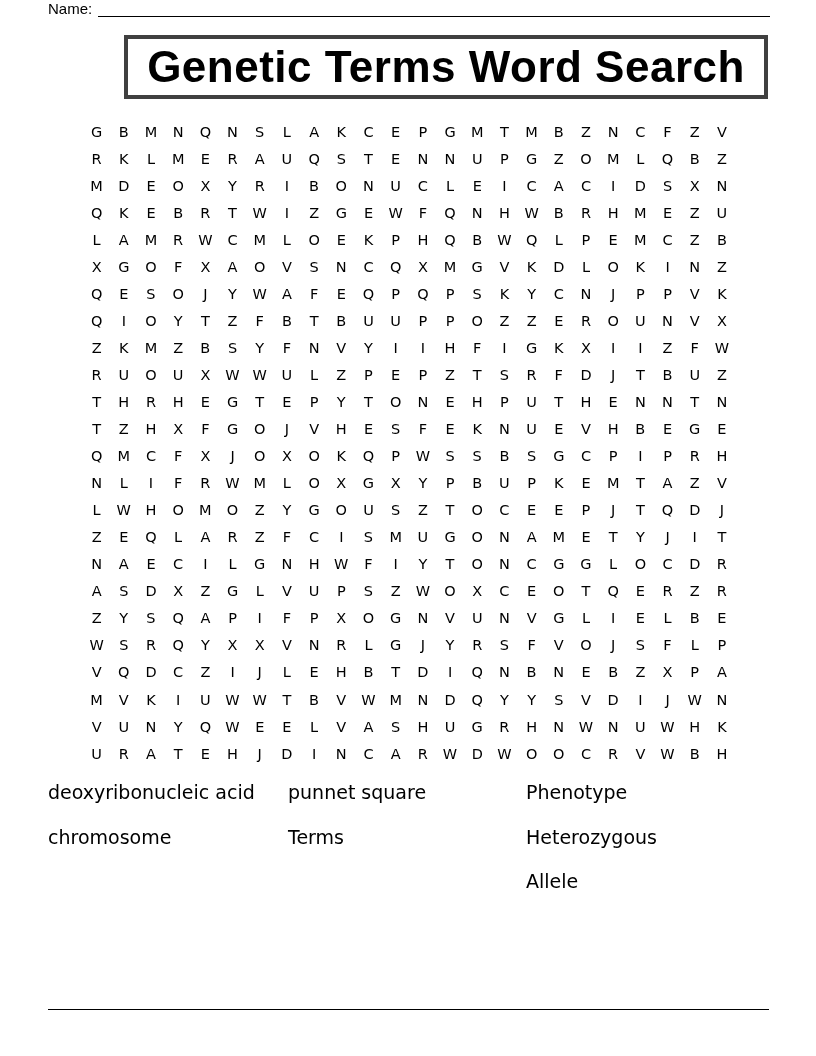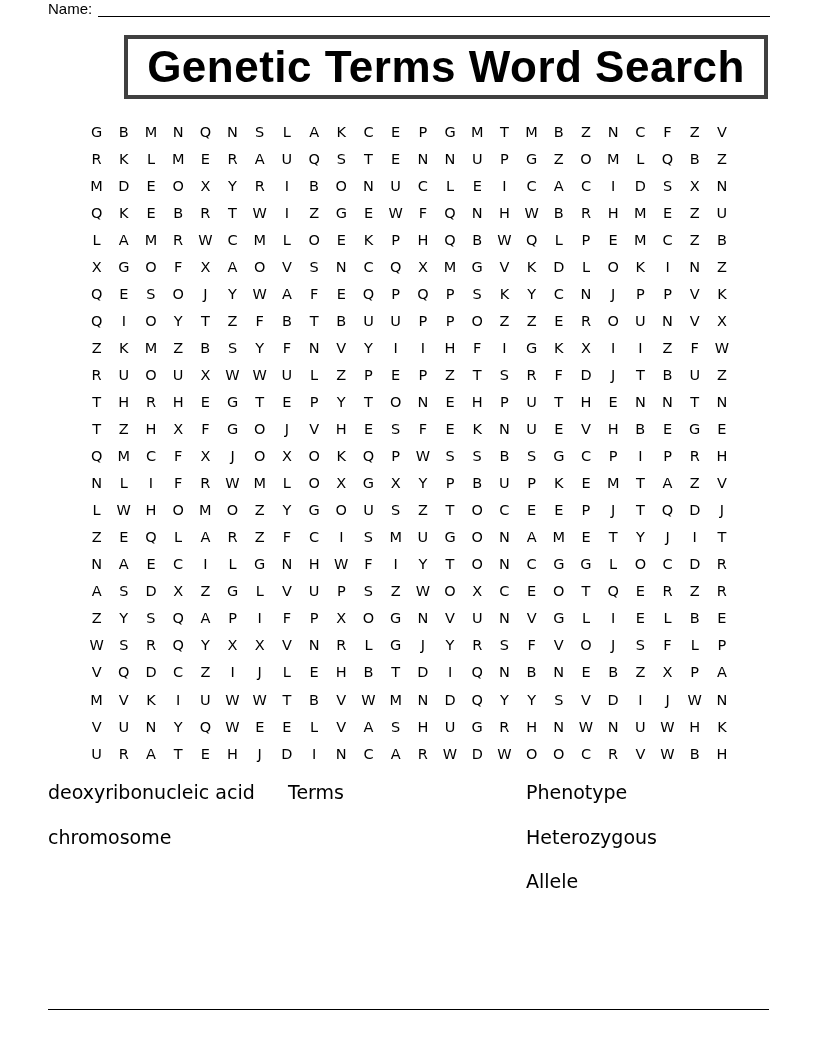--- a/index.html
+++ b/index.html
@@ -697,20 +697,21 @@
       <div class="cell">B</div>
       <div class="cell">H</div>
     </div>
 
   <div class="word-list">
     <div class="word-col word-col-1">
         <div class="word">deoxyribonucleic acid</div>
         <div class="word">chromosome</div>
       </div>
     <div class="word-col word-col-2">
+        <div class="word">punnet square</div>
         <div class="word">Terms</div>
       </div>
     <div class="word-col word-col-3">
         <div class="word">Phenotype</div>
         <div class="word">Heterozygous</div>
         <div class="word">Allele</div>
       </div>
   </div>
 
   <div class="bottom-line"></div>

